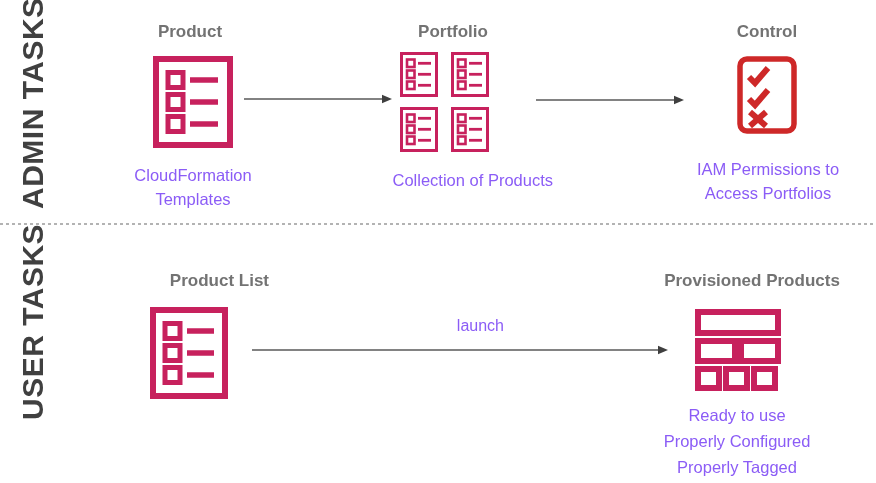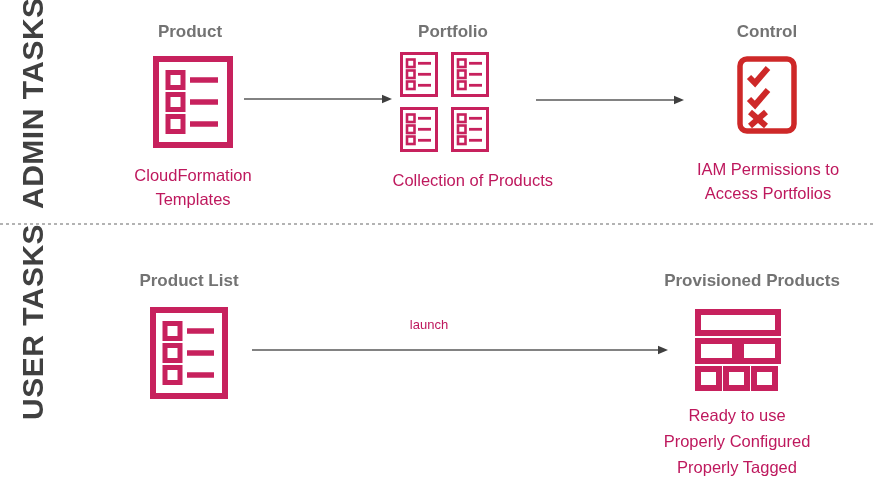--- a/index.html
+++ b/index.html
@@ -10,38 +10,38 @@
   .rail-label{
     position:absolute;font-weight:bold;font-size:30px;letter-spacing:0.5px;color:#404040;
     transform:rotate(-90deg);transform-origin:left top;white-space:nowrap;text-align:center;
   }
   .rail-admin{left:16px;top:209px;width:188px;}
   .rail-user{left:16px;top:420px;width:162px;}
   .node-title{
     position:absolute;font-weight:bold;font-size:17px;color:#737373;text-align:center;
   }
   .node-caption{
-    position:absolute;font-size:16.5px;color:#be185d;text-align:center;
+    position:absolute;font-size:16.5px;color:#8b5cf6;text-align:center;
     line-height:24px;white-space:pre-line;
   }
   .icon{position:absolute;}
   .icon svg{display:block;}
   .pf-grid{
     position:absolute;left:400px;top:52px;display:grid;
     grid-template-columns:38px 38px;grid-template-rows:45px 45px;column-gap:13px;row-gap:10px;
   }
   .arrow{position:absolute;height:12px;}
   .arrow svg{display:block;}
   .divider{
     position:absolute;left:0;top:223px;width:876px;height:2px;
     background:repeating-linear-gradient(90deg,#b3b3b3 0 3px,transparent 3px 6px);
   }
   .launch-label{
-    position:absolute;left:354px;top:317px;width:150px;text-align:center;
-    font-size:13px;color:#be185d;
+    position:absolute;left:354px;top:317px;width:150px;text-align:right;
+    font-size:16px;color:#8b5cf6;
   }
 </style>
 </head>
 <body>
 
 <div class="canvas">
 
   <div class="rail-label rail-admin">ADMIN TASKS</div>
   <div class="rail-label rail-user">USER TASKS</div>
 
@@ -123,21 +123,21 @@
       <polyline points="12,43 18,49 31,34" stroke-width="6" stroke-linecap="butt"></polyline>
       <line x1="13" y1="56" x2="29" y2="70" stroke-width="6"></line>
       <line x1="29" y1="56" x2="13" y2="70" stroke-width="6"></line>
     </svg>
   </div>
   <div class="node-caption" style="left:668px;top:157px;width:200px;">IAM Permissions to
 Access Portfolios</div>
 
   <div class="divider"></div>
 
-  <div class="node-title" style="left:109px;top:271px;width:160px;">Product List</div>
+  <div class="node-title" style="left:109px;top:271px;width:160px;text-align:right;">Product List</div>
   <div class="icon" style="left:150px;top:307px;">
     <svg width="78" height="92" viewBox="0 0 78 92" fill="none" stroke="#C7215D">
       <rect x="3" y="3" width="72" height="86" stroke-width="6"></rect>
       <rect x="15" y="16.5" width="15" height="15" stroke-width="5"></rect>
       <line x1="37" y1="24" x2="64" y2="24" stroke-width="5.5"></line>
       <rect x="15" y="38.5" width="15" height="15" stroke-width="5"></rect>
       <line x1="37" y1="46" x2="64" y2="46" stroke-width="5.5"></line>
       <rect x="15" y="60.5" width="15" height="15" stroke-width="5"></rect>
       <line x1="37" y1="68" x2="64" y2="68" stroke-width="5.5"></line>
     </svg>

